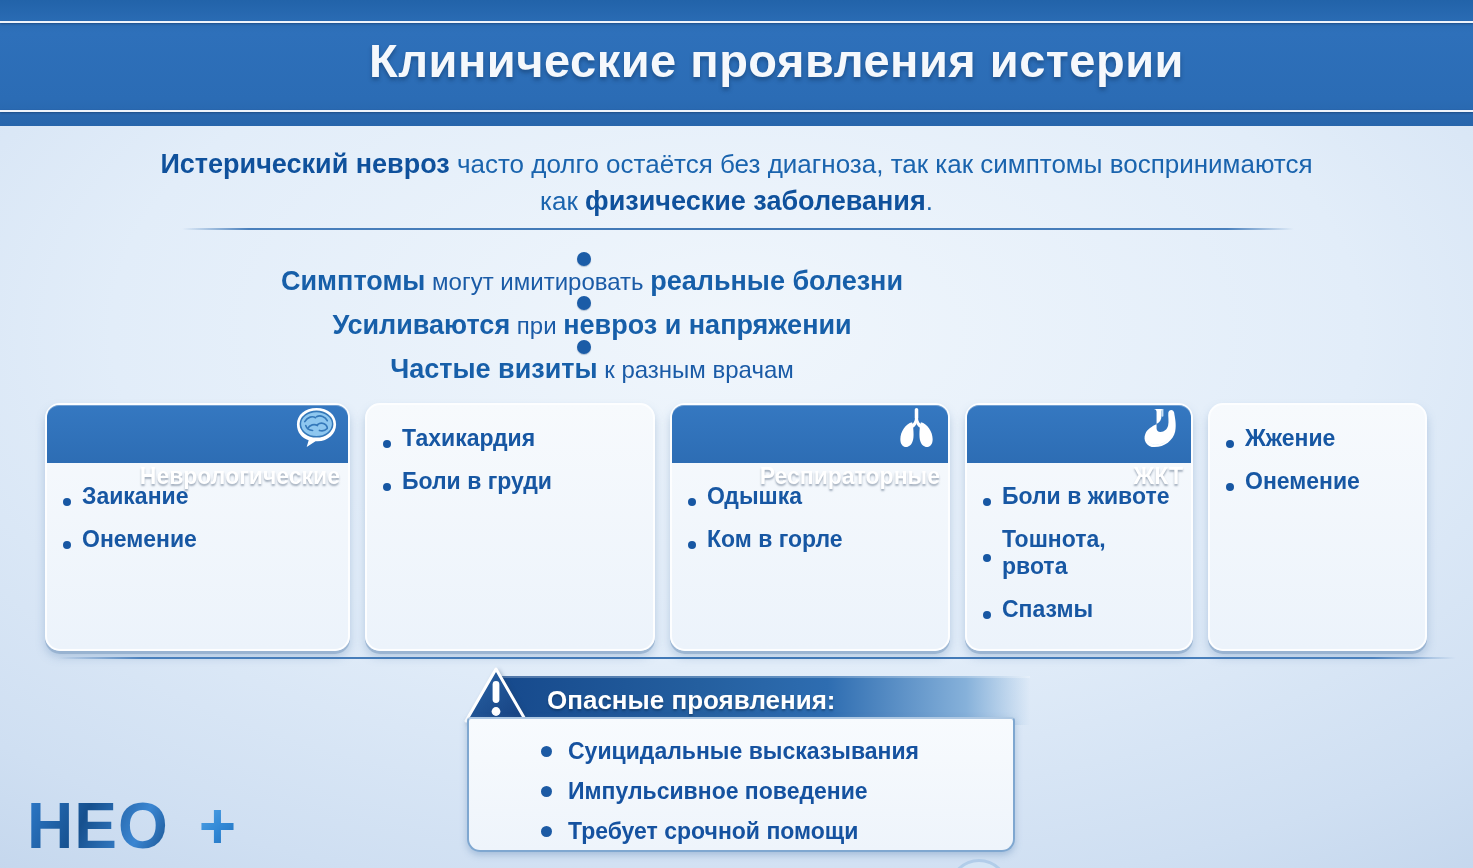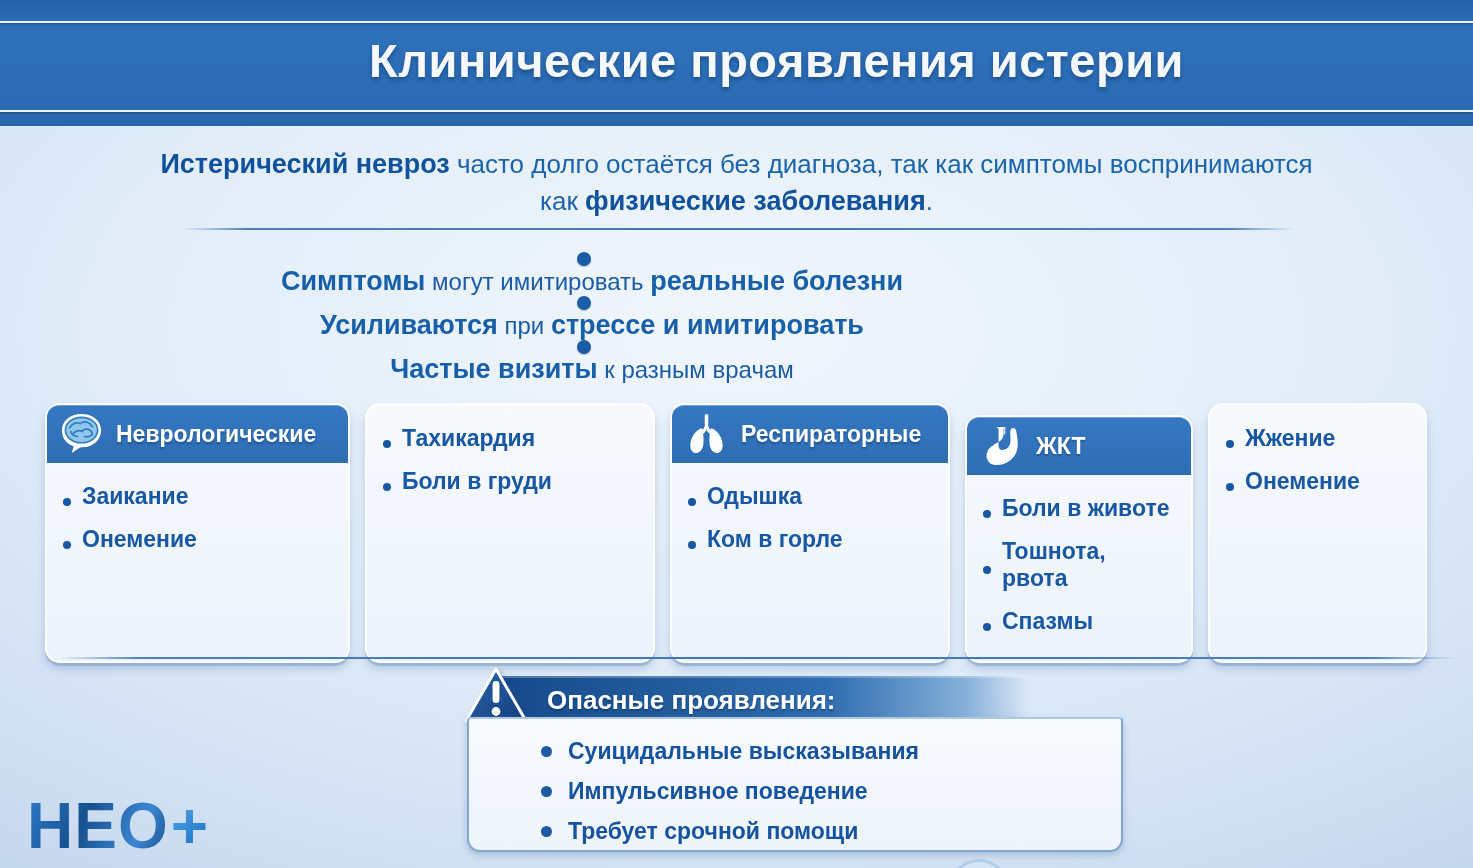--- a/index.html
+++ b/index.html
@@ -58,27 +58,28 @@
   .cards-row{position:absolute;top:403px;left:45px;width:1390px;display:flex;gap:15px;}
   .card{
     min-height:237px;border-radius:15px;
     background:linear-gradient(180deg,var(--c-body-bg1),var(--c-body-bg2));
     border:2px solid #fdfeff;
     box-shadow:0 3px 0 rgba(130,160,195,.55), 0 6px 10px rgba(95,135,180,.35);
   }
   .card:nth-child(1){flex:0 0 305px;}
   .card:nth-child(2){flex:0 0 290px;}
   .card:nth-child(3){flex:0 0 280px;}
-  .card:nth-child(4){flex:0 0 228px;margin-top:12px;}
+  .card:nth-child(4){flex:0 0 228px;}
   .card:nth-child(5){flex:0 0 219px;}
   .card-header{
-    height:58px;display:flex;align-items:center;gap:11px;padding:0 8px 0 11px;
+    height:58px;display:flex;align-items:flex-end;gap:11px;padding:0 8px 0 11px;
     background:linear-gradient(180deg,var(--c-card-head1) 0%, var(--c-card-head2) 100%);
     border-radius:12px 12px 0 0;
     box-shadow:inset 0 1px 0 rgba(255,255,255,.3);
+    flex-direction:column;
   }
   .card-icon{width:47px;height:47px;flex:none;}
   .card-title{color:#ffffff;font-size:23px;font-weight:700;white-space:nowrap;
     text-shadow:0 2px 2px rgba(8,35,70,.35);}
   .card-body{padding:20px 6px 10px 16px;}
   ul.sym-list{list-style:none;}
   ul.sym-list li{display:flex;align-items:center;gap:11px;margin-bottom:16px;}
   ul.sym-list .dot{width:8px;height:8px;border-radius:50%;background:#1757a3;margin-top:10px;flex:none;}
   ul.sym-list .li-text{font-size:23px;font-weight:700;color:#1757a3;line-height:27px;white-space:pre-line;}
   
@@ -86,34 +87,34 @@
     position:absolute;top:676px;left:497px;width:533px;height:49px;
     background:linear-gradient(90deg,#16498c 0%, #245f9f 38%, #2e6db1 62%, #86b1da 88%, rgba(220,233,246,0) 100%);
     display:flex;align-items:center;padding-left:50px;
     box-shadow:inset 0 2px 0 rgba(255,255,255,.25);
     border-radius:3px 0 0 0;
   }
   .warning-title{color:#ffffff;font-size:26px;font-weight:700;text-shadow:0 2px 2px rgba(8,35,70,.4);}
   .warning-triangle{position:absolute;top:662px;left:459px;width:74px;height:67px;
     filter:drop-shadow(2px 2px 2px rgba(30,60,100,.35));}
   .warning-body{
-    position:absolute;top:717px;left:467px;width:656px;height:135px;
+    position:absolute;top:717px;left:467px;width:548px;height:135px;
     background:linear-gradient(180deg,#f8fbfe,#eef4fb);
     border:2px solid #7fa7d0;border-top-color:#aec8e3;
     border-radius:4px 4px 13px 13px;
     box-shadow:0 3px 7px rgba(95,135,180,.4);
     padding:19px 10px 0 72px;
   }
   ul.warn-list{list-style:none;}
   ul.warn-list li{display:flex;align-items:flex-start;gap:16px;margin-bottom:13px;}
   ul.warn-list .dot{width:11px;height:11px;border-radius:50%;background:#1c5aa4;margin-top:8px;flex:none;}
   ul.warn-list .li-text{font-size:23px;font-weight:700;color:#1552a0;line-height:27px;white-space:pre-line;}
   
   .logo{position:absolute;left:27px;top:789px;font-size:64px;font-weight:800;letter-spacing:1px;
-    display:flex;align-items:baseline;}
+    display:flex;align-items:baseline;gap:28px;}
   .logo-neo{
     background:linear-gradient(115deg,#2f7ccd 0%, #16508e 40%, #3b86d2 75%, #134a85 100%);
     -webkit-background-clip:text;background-clip:text;color:transparent;
   }
   .logo-plus{
     margin-left:2px;
     background:linear-gradient(135deg,#63b2ef 0%, #2f86d4 55%, #1c62a9 100%);
     -webkit-background-clip:text;background-clip:text;color:transparent;
   }
   
@@ -133,21 +134,21 @@
 <p class="intro"><span class="seg-b">Истерический невроз</span><span class="seg-r"> часто долго остаётся без диагноза, так как симптомы воспринимаются как </span><span class="seg-b">физические заболевания</span><span class="seg-r">.</span></p>
 <div class="divider divider-1"></div>
 
 <div class="key-points">
   <div class="kp-row">
     <span class="kp-dot"></span>
     <span class="kp-text"><span class="seg-b">Симптомы</span><span class="seg-r"> могут имитировать </span><span class="seg-b">реальные болезни</span></span>
   </div>
   <div class="kp-row">
     <span class="kp-dot"></span>
-    <span class="kp-text"><span class="seg-b">Усиливаются</span><span class="seg-r"> при </span><span class="seg-b">стрессе и имитировать</span></span>
+    <span class="kp-text"><span class="seg-b">Усиливаются</span><span class="seg-r"> при </span><span class="seg-b">невроз и напряжении</span></span>
   </div>
   <div class="kp-row">
     <span class="kp-dot"></span>
     <span class="kp-text"><span class="seg-b">Частые визиты</span><span class="seg-r"> к разным врачам</span></span>
   </div>
 </div>
 
 <section class="cards-row">
 
   <article class="card">

